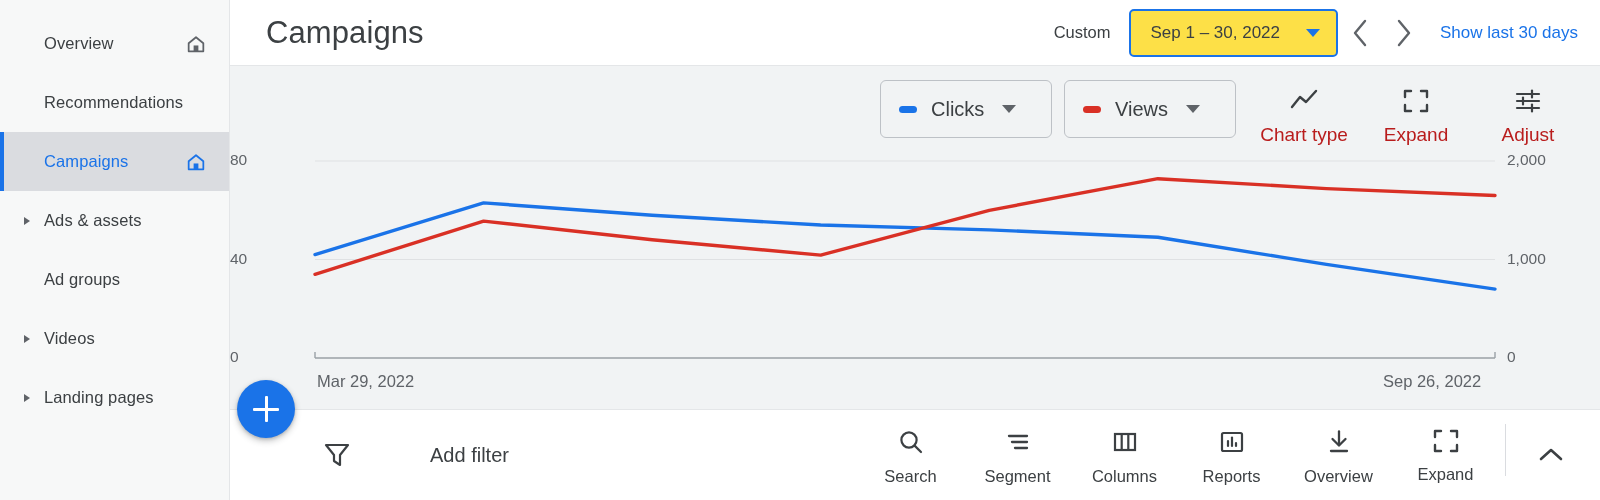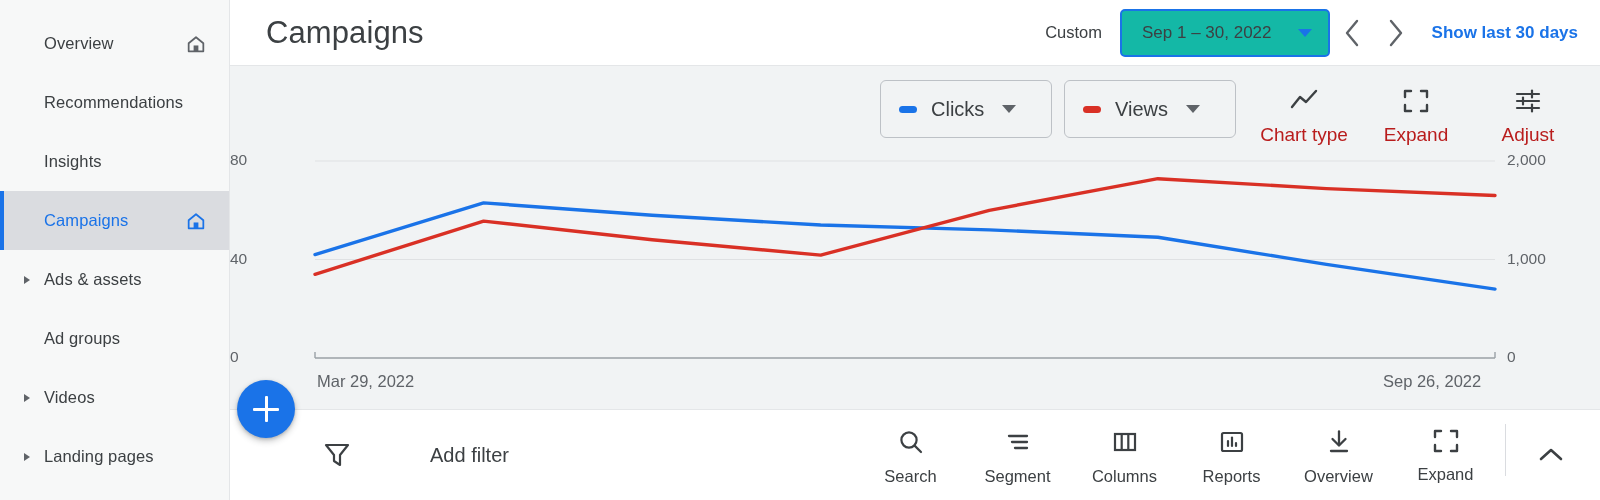--- a/index.html
+++ b/index.html
@@ -117,42 +117,42 @@
   .date-box {
     border: 2px solid #1a73e8;
     border-radius: 5px;
     height: 48px;
     box-sizing: border-box;
     display: flex;
     align-items: center;
     padding: 0 16px 0 20px;
     gap: 26px;
     cursor: pointer;
-    background: #14b8a6;
+    background: #fde047;
   }
   .date-text {
     font-size: 17px;
     color: #3c4043;
     white-space: nowrap;
   }
   .tri-down {
     width: 0; height: 0;
     border-left: 7px solid transparent;
     border-right: 7px solid transparent;
     border-top: 8px solid #1a73e8;
   }
   .chev-btn {
     width: 44px; height: 44px;
     display: flex; align-items: center; justify-content: center;
     cursor: pointer;
   }
   .show-last {
     color: #1a73e8;
     font-size: 17px;
-    font-weight: 700;
+    font-weight: 400;
     white-space: nowrap;
     margin-left: 14px;
     cursor: pointer;
   }
 
   
   .chart-panel {
     flex: 1;
     background: #f1f3f4;
     position: relative;
@@ -311,23 +311,20 @@
       <div class="nav-item">
         <span class="nav-label">Overview</span>
         <svg class="home-ico" viewBox="0 0 24 24">
           <path d="M4 11.2 L12 4.6 L20 11.2 V20 H4 Z" fill="none" stroke="#5f6368" stroke-width="1.9" stroke-linejoin="round"></path>
           <rect x="9.4" y="13.6" width="5.2" height="6.4" fill="#5f6368"></rect>
         </svg>
       </div>
       <div class="nav-item">
         <span class="nav-label">Recommendations</span>
       </div>
-      <div class="nav-item">
-        <span class="nav-label">Insights</span>
-      </div>
       <div class="nav-item active">
         <span class="nav-label">Campaigns</span>
         <svg class="home-ico" viewBox="0 0 24 24">
           <path d="M4 11.2 L12 4.6 L20 11.2 V20 H4 Z" fill="none" stroke="#1a73e8" stroke-width="1.9" stroke-linejoin="round"></path>
           <rect x="9.4" y="13.6" width="5.2" height="6.4" fill="#1a73e8"></rect>
         </svg>
       </div>
       <div class="nav-item has-caret">
         <span class="caret"></span>
         <span class="nav-label">Ads &amp; assets</span>

